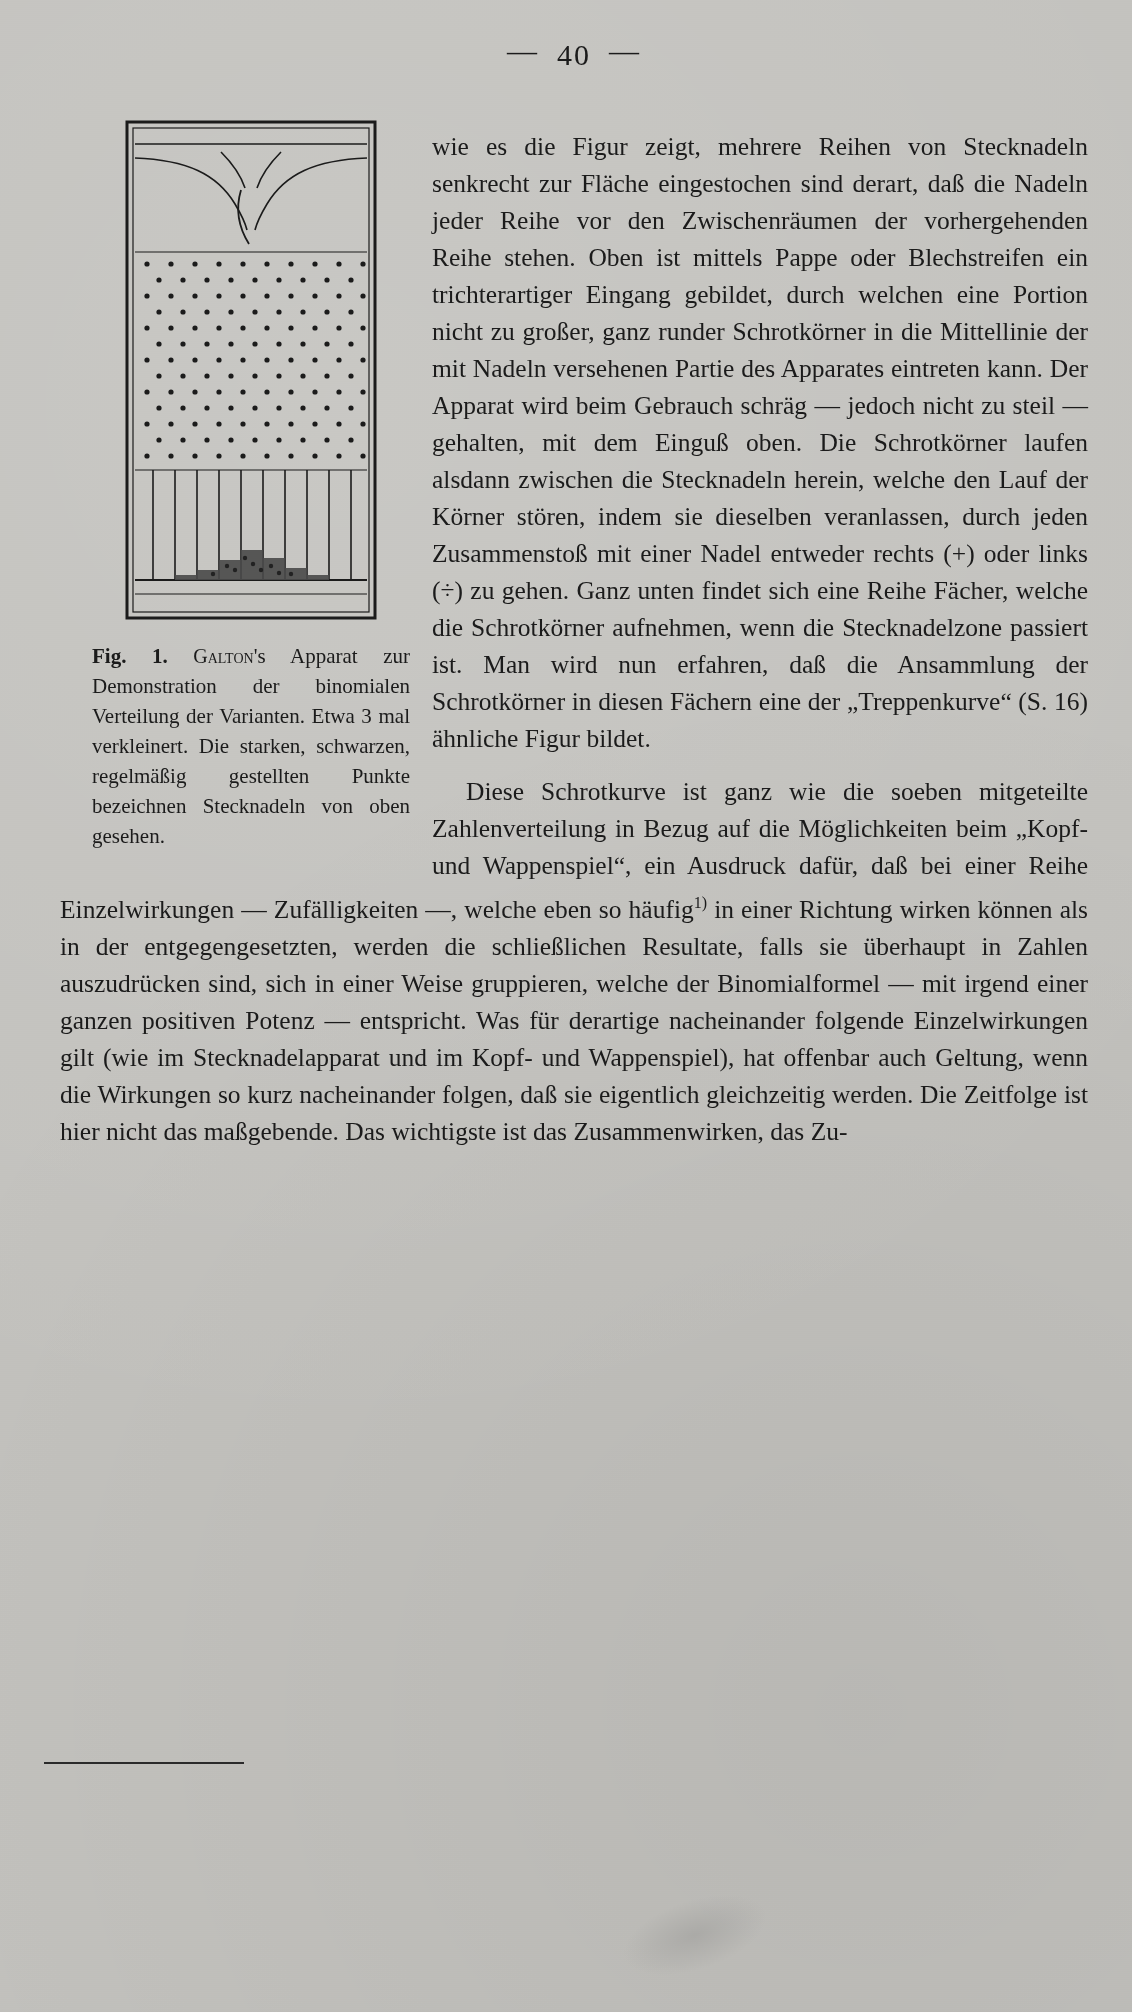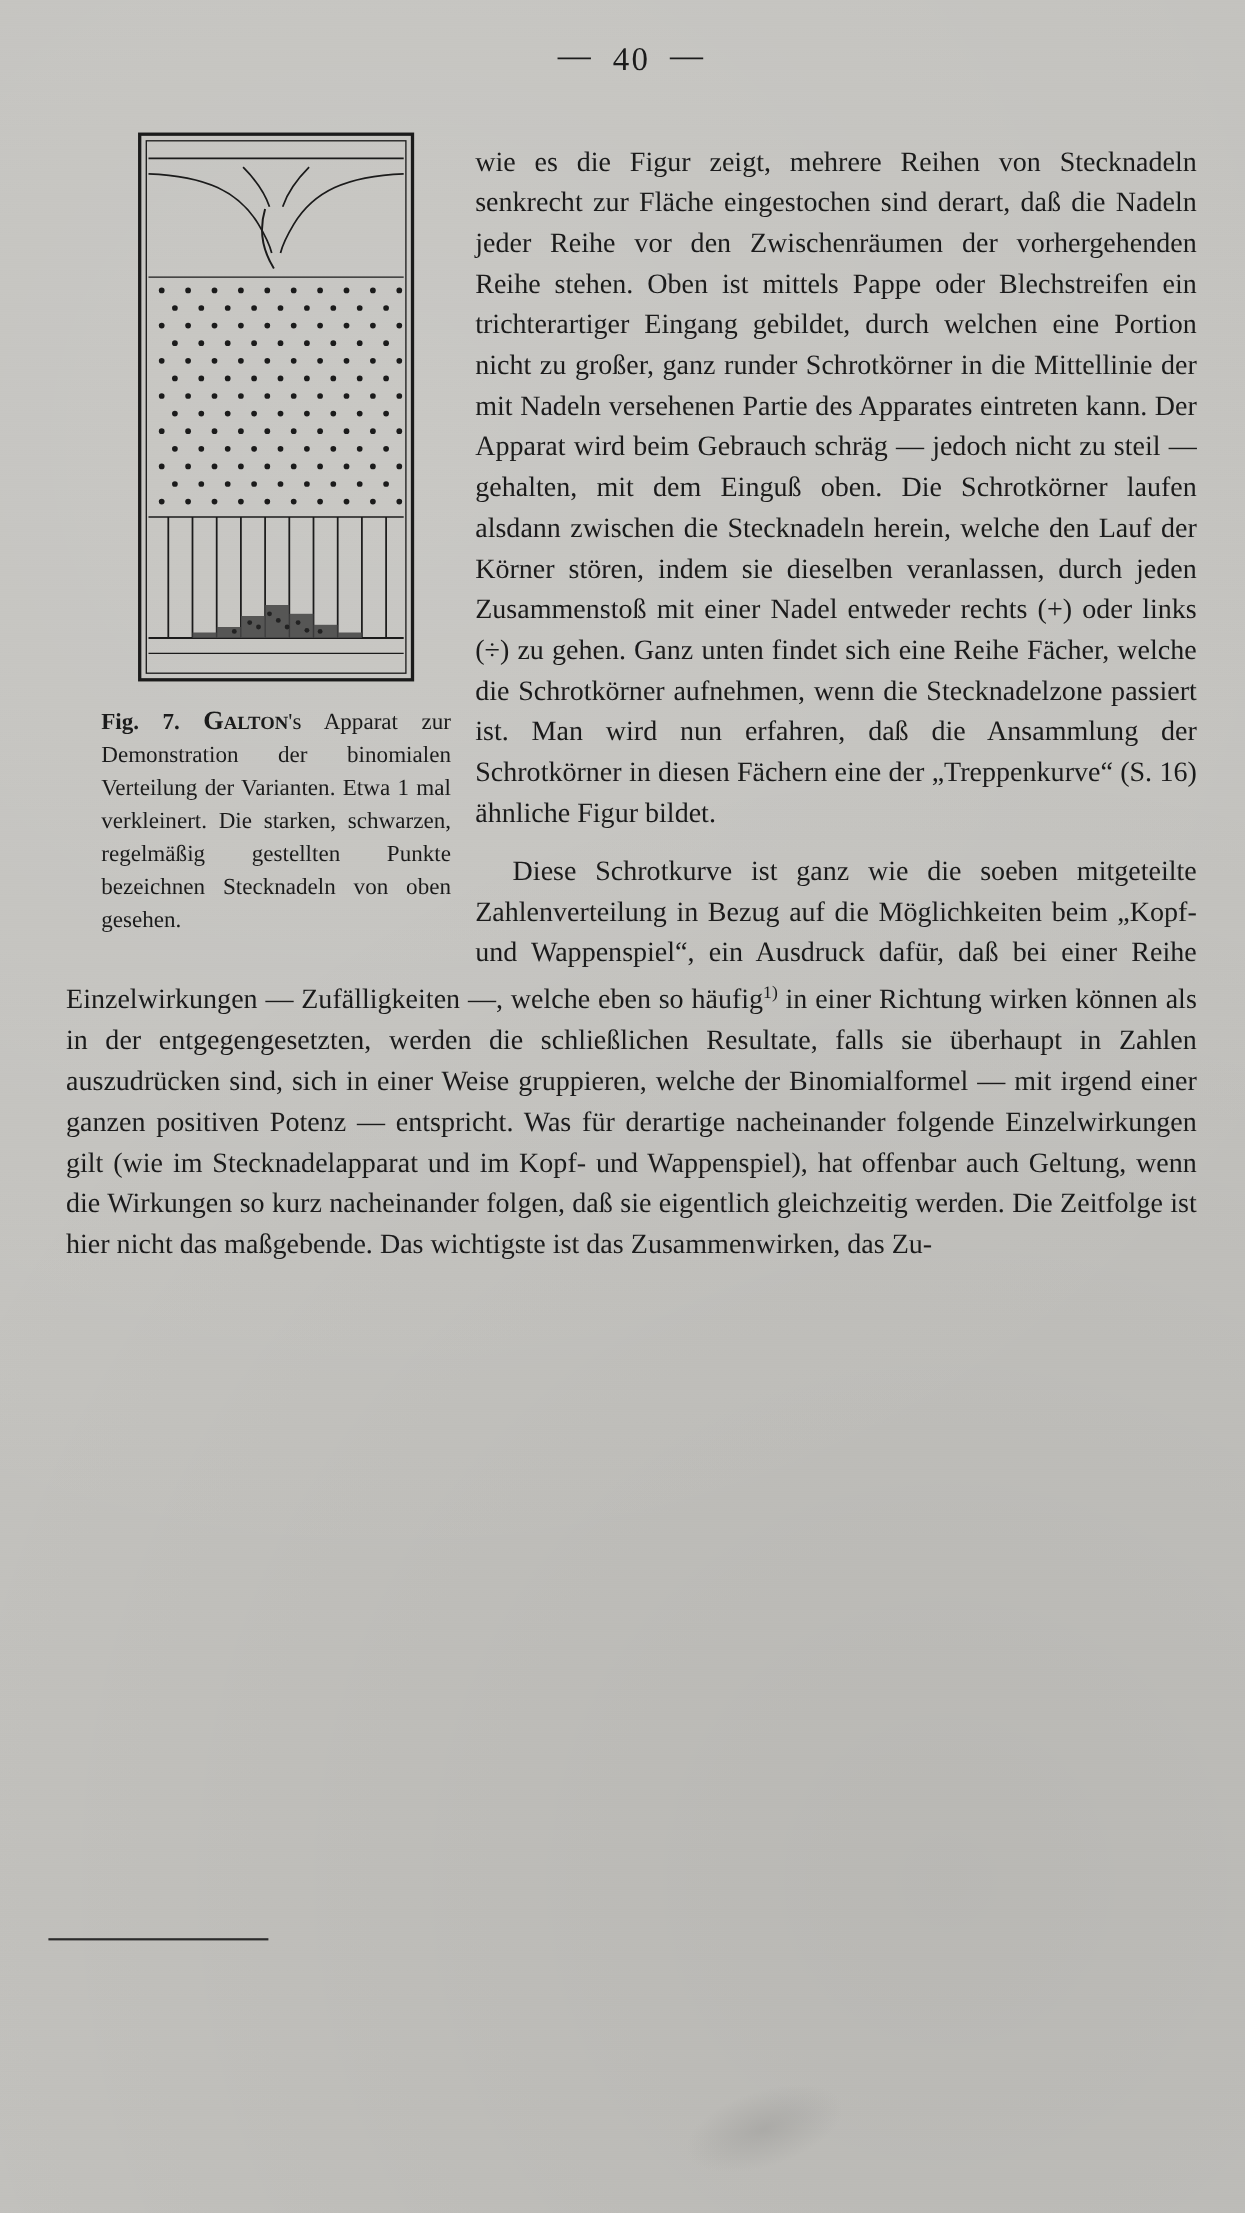--- a/index.html
+++ b/index.html
@@ -74,22 +74,21 @@
   }
   .caption {
     margin-top: 18px;
     font-size: 21px;
     line-height: 30px;
     text-align: justify;
     text-align-last: left;
   }
   .caption .smallcaps {
     font-variant: small-caps;
-    font-size: 24px;
-    font-weight: bold;
+    font-size: 20px;
   }
   .caption b, .caption .fignum {
     font-weight: 700;
   }
   .flowtext {
     font-size: 25.5px;
     line-height: 37px;
     text-align: justify;
   }
   .sup {
@@ -317,22 +316,22 @@
             <circle cx="144" cy="452" r="2.2"></circle>
             <circle cx="154" cy="448" r="2.2"></circle>
           <circle cx="162" cy="455" r="2.2"></circle>
             <circle cx="96" cy="456" r="2.2"></circle>
             <circle cx="174" cy="456" r="2.2"></circle>
         </g>
         <line x1="18" y1="476" x2="250" y2="476" stroke="#1b1b1b" stroke-width="1.2"></line>
       </svg>
 
       <div class="caption">
-        <span class="fignum">Fig. 7.</span>
-        <span class="smallcaps">Galton</span><span>'s Apparat zur Demonstration der binomialen Verteilung der Varianten.  Etwa 1 mal verkleinert.  Die starken, schwarzen, regelmäßig gestellten Punkte bezeichnen Stecknadeln von oben gesehen.</span>
+        <span class="fignum">Fig. 1.</span>
+        <span class="smallcaps">Galton</span><span>'s Apparat zur Demonstration der binomialen Verteilung der Varianten.  Etwa 3 mal verkleinert.  Die starken, schwarzen, regelmäßig gestellten Punkte bezeichnen Stecknadeln von oben gesehen.</span>
       </div>
     </div>
 
     <p class="para-1 flowtext">wie es die Figur zeigt, mehrere Reihen von Stecknadeln senkrecht zur Fläche eingestochen sind derart, daß die Nadeln jeder Reihe vor den Zwischenräumen der vorhergehenden Reihe stehen. Oben ist mittels Pappe oder Blechstreifen ein trichterartiger Eingang gebildet, durch welchen eine Portion nicht zu großer, ganz runder Schrotkörner in die Mittellinie der mit Nadeln versehenen Partie des Apparates eintreten kann. Der Apparat wird beim Gebrauch schräg — jedoch nicht zu steil — gehalten, mit dem Einguß oben. Die Schrotkörner laufen alsdann zwischen die Stecknadeln herein, welche den Lauf der Körner stören, indem sie dieselben veranlassen, durch jeden Zusammenstoß mit einer Nadel entweder rechts (+) oder links (÷) zu gehen. Ganz unten findet sich eine Reihe Fächer, welche die Schrotkörner aufnehmen, wenn die Stecknadelzone passiert ist. Man wird nun erfahren, daß die Ansammlung der Schrotkörner in diesen Fächern eine der „Treppenkurve“ (S. 16) ähnliche Figur bildet.</p>
 
     <p class="flowtext" style="text-indent:34px;">
       <span>Diese Schrotkurve ist ganz wie die soeben mitgeteilte Zahlenverteilung in Bezug auf die Möglichkeiten beim „Kopf- und Wappenspiel“, ein Ausdruck dafür, daß bei einer Reihe Einzelwirkungen — Zufälligkeiten —, welche eben so häufig</span><span class="sup">1)</span>
       <span>in einer Richtung wirken können als in der entgegengesetzten, werden die schließlichen Resultate, falls sie überhaupt in Zahlen auszudrücken sind, sich in einer Weise gruppieren, welche der Binomialformel — mit irgend einer ganzen positiven Potenz — entspricht. Was für derartige nacheinander folgende Einzelwirkungen gilt (wie im Stecknadelapparat und im Kopf- und Wappenspiel), hat offenbar auch Geltung, wenn die Wirkungen so kurz nacheinander folgen, daß sie eigentlich gleichzeitig werden. Die Zeitfolge ist hier nicht das maßgebende. Das wichtigste ist das Zusammenwirken, das Zu-</span>
     </p>
   </div>

